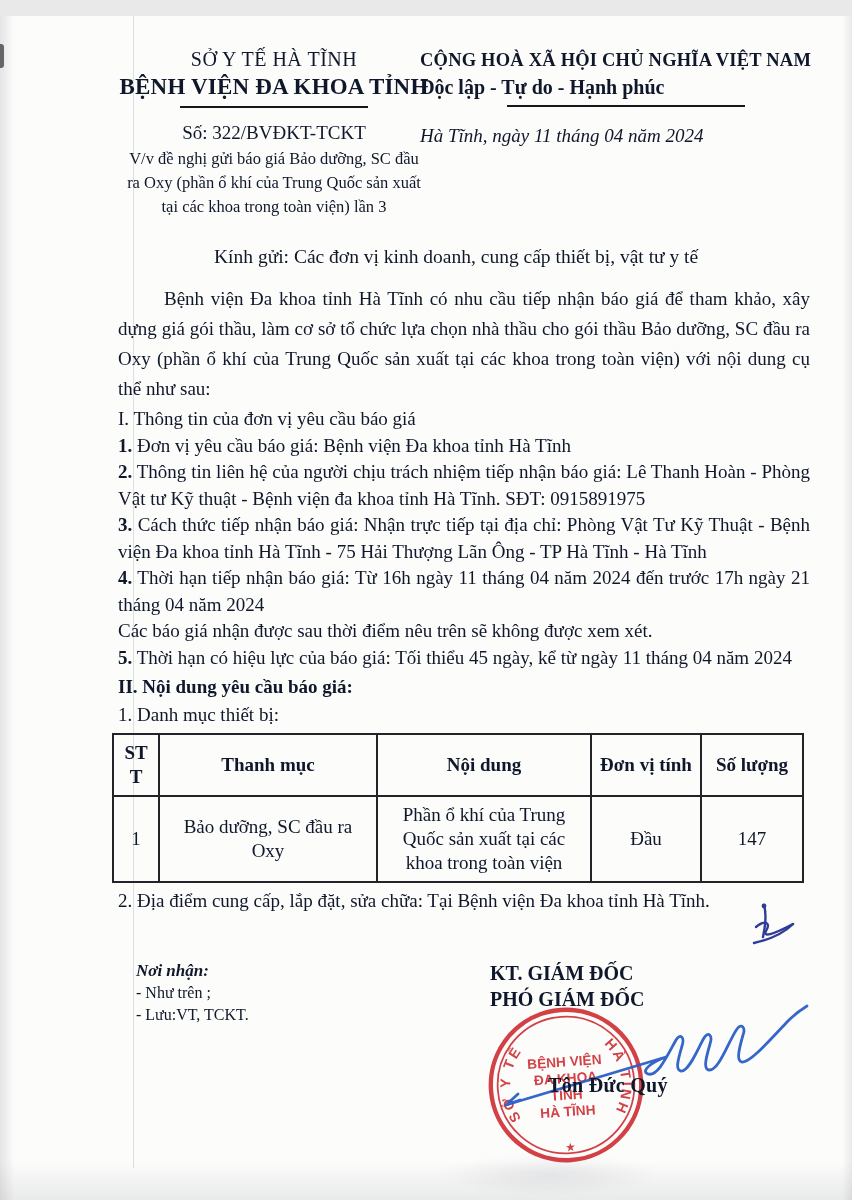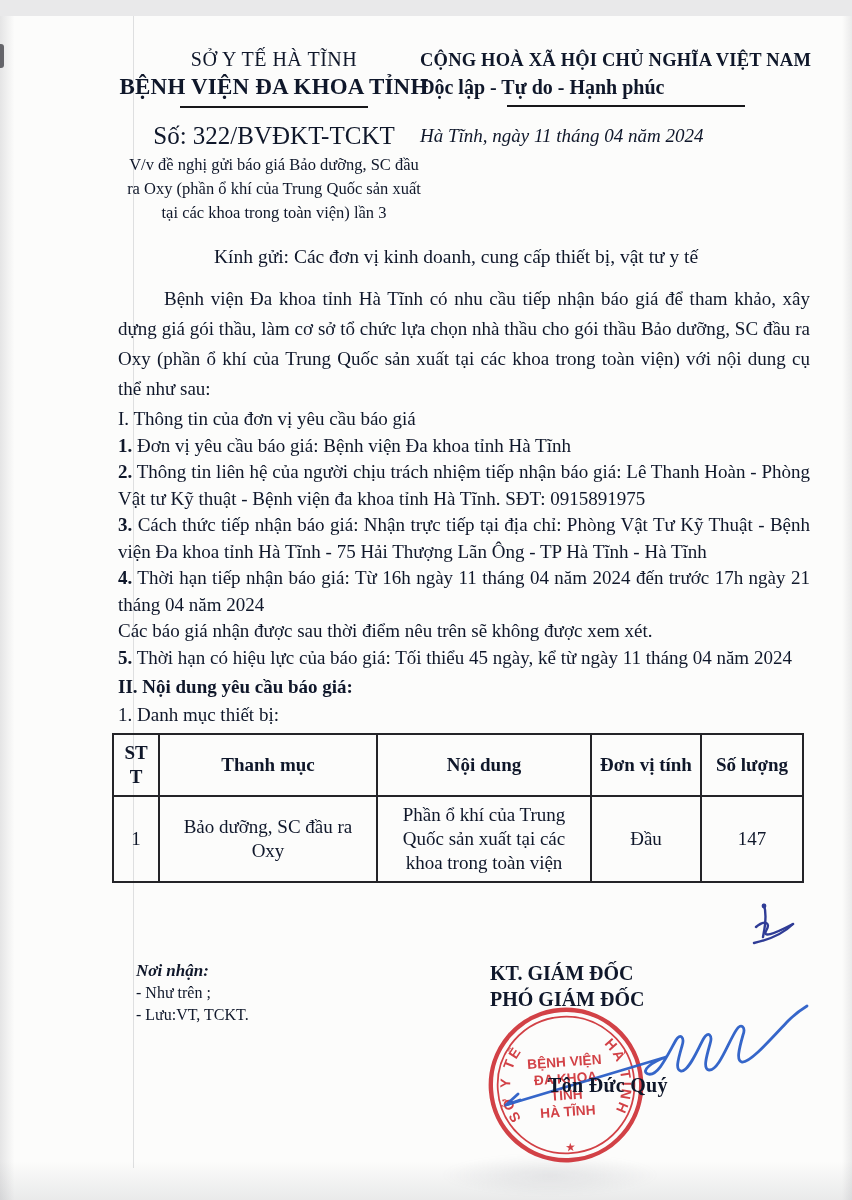--- a/index.html
+++ b/index.html
@@ -25,21 +25,21 @@
   .edge-blot{position:absolute;left:0;top:28px;width:4px;height:24px;border-radius:0 3px 3px 0;
     background:#43434a;opacity:.8;}
   .ghost-smudge{position:absolute;left:440px;top:1138px;width:220px;height:42px;filter:blur(2px);
     background:radial-gradient(ellipse at center,rgba(110,115,130,.13),rgba(110,115,130,0) 70%);}
 
   
   .hdr-left{position:absolute;left:106px;top:32px;width:336px;text-align:center;}
   .hdr-left .dept{font-size:20px;letter-spacing:.5px;}
   .hdr-left .org{font-size:23px;font-weight:bold;margin-top:3px;letter-spacing:.2px;}
   .hdr-left .rule{width:188px;height:2px;background:#17171a;margin:6px auto 0;}
-  .hdr-left .docno{font-size:25px;margin-top:14px;}
+  .hdr-left .docno{font-size:19px;margin-top:14px;}
   .hdr-left .subject{font-size:16.5px;line-height:24px;margin:3px auto 0;width:306px;}
 
   .hdr-right{position:absolute;left:420px;top:34px;width:412px;}
   .hdr-right .national{font-size:18.5px;font-weight:bold;letter-spacing:.2px;}
   .hdr-right .motto{font-size:20px;font-weight:bold;margin-top:5px;}
   .hdr-right .rule{width:238px;height:2px;background:#17171a;margin:6px auto 0;}
   .hdr-right .dateline{font-size:19px;font-style:italic;margin-top:18px;}
 
   
   .doc-body{position:absolute;left:118px;top:230px;width:692px;font-size:19px;}
@@ -136,20 +136,21 @@
         <tr>
           <td>1</td>
           <td>Bảo dưỡng, SC đầu ra Oxy</td>
           <td>Phần ổ khí của Trung Quốc sản xuất tại các khoa trong toàn viện</td>
           <td>Đầu</td>
           <td>147</td>
         </tr>
       </tbody>
     </table>
 
+    <p class="sub-line">2. Địa điểm cung cấp, lắp đặt, sửa chữa: Tại Bệnh viện Đa khoa tỉnh Hà Tĩnh.</p>
   </div>
 
   <svg class="mark-wrap" viewBox="0 0 60 62">
     <g fill="none" stroke="#2f3c96" stroke-width="2.4" stroke-linecap="round" stroke-linejoin="round">
       <path d="M 22 7 C 24.5 15 23.5 27 21 39"></path>
       <path d="M 14 29 C 22 22 29 24 24.5 32 C 20 40 30 37 51 26"></path>
       <path d="M 51 26 C 43 34 30 41 12 45"></path>
       <circle cx="22" cy="8" r="2.4" fill="#2f3c96" stroke="none"></circle>
     </g>
   </svg>

